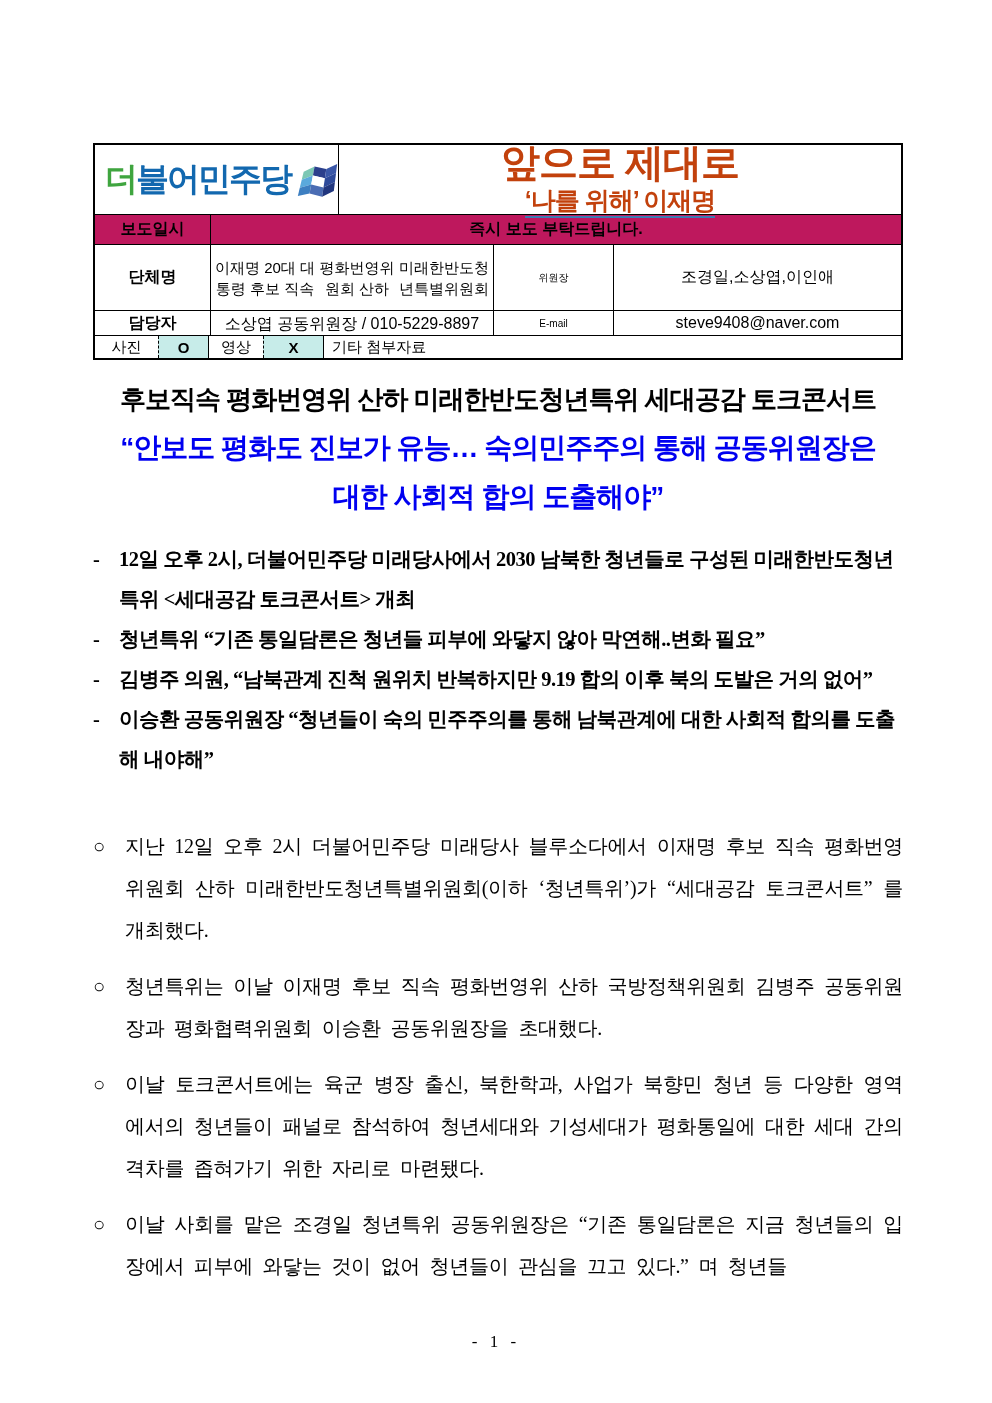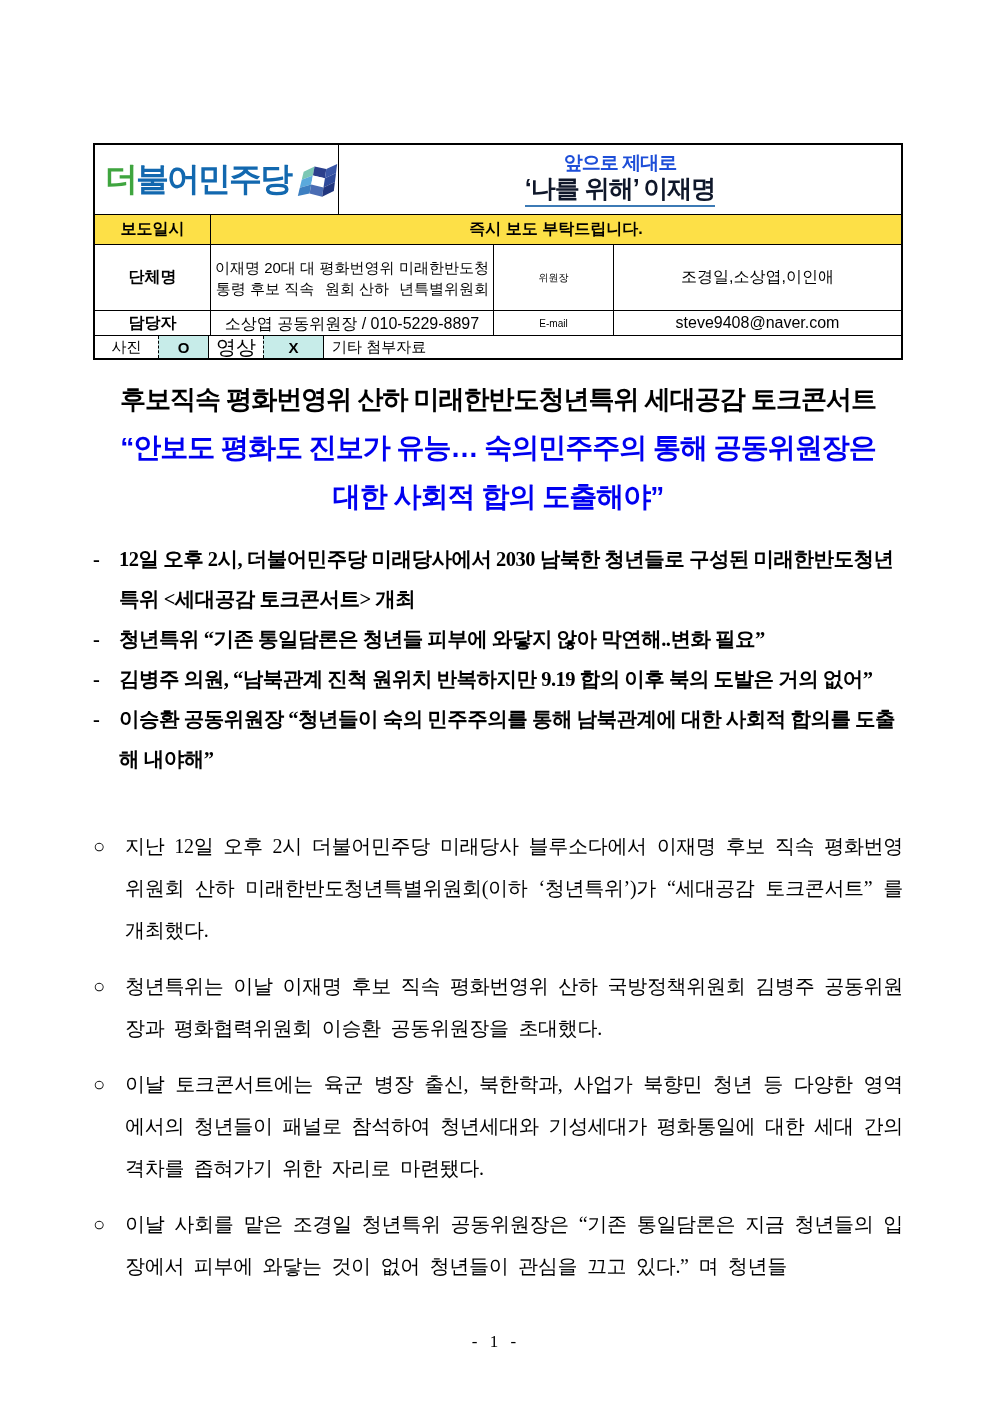--- a/index.html
+++ b/index.html
@@ -18,41 +18,41 @@
   .row-brand { height:69px; }
   .cell-logo { width:243px; justify-content:flex-start; padding-left:10px; gap:4px; }
   .logo-text { font-size:33px; font-weight:bold; letter-spacing:-2px; white-space:nowrap; }
   .logo-green { color:#3fa53f; }
   .logo-blue  { color:#1268af; }
   .flag { width:92px; height:76px; margin-left:2px; }
   .cell-doctype { width:366px; }
   .doctype { font-family:"Liberation Serif", serif; font-size:34px; color:#3a3a3a;
              letter-spacing:14px; padding-left:14px; }
   .cell-slogan { flex:1; flex-direction:column; line-height:1.15; }
-  .slogan1 { font-size:19px; font-weight:bold; color:#1d4ed8; letter-spacing:-1px; }
-  .slogan2 { font-size:25px; font-weight:bold; color:#0f172a; letter-spacing:-1px;
+  .slogan1 { font-size:39px; font-weight:bold; color:#c2410c; letter-spacing:-1px; }
+  .slogan2 { font-size:25px; font-weight:bold; color:#c2410c; letter-spacing:-1px;
              border-bottom:2px solid #3c7ab5; padding-bottom:2px; }
 
-  .row-release { height:30px; background:#fde047; }
+  .row-release { height:30px; background:#be185d; }
   .c-label { width:115px; font-size:16px; font-weight:bold; }
   .row-release .c-value { flex:1; font-size:16px; font-weight:bold; }
 
   .row-org { height:66px; }
   .c-org { width:283px; flex-direction:row; font-size:15px; line-height:21px; }
   .c-sub-label { width:120px; font-size:10px; }
   .c-sub-value { flex:1; font-size:16px; }
 
   .row-contact { height:25px; }
   .row-contact .c-org { font-size:16px; }
 
   .row-media { height:23px; font-size:15px; }
   .c-photo-label { width:63px; font-size:15px; }
   .c-mark { width:50px; background:#c7ece9; font-weight:bold; font-size:15px;
             border-left:1px dashed #000; }
-  .c-video-label { width:55px; font-size:20px; }
+  .c-video-label { width:55px; font-size:15px; }
   .c-mark2 { width:60px; background:#c7ece9; font-weight:bold; font-size:15px;
              border-left:1px dashed #000; }
   .c-etc { flex:1; justify-content:flex-start; padding-left:8px; font-size:15px; }
 
   
   .headline { margin-top:22px; text-align:center; font-family:"Liberation Sans", sans-serif;
               font-weight:bold; font-size:26px; letter-spacing:-1px; line-height:34px; }
   .sub-line { text-align:center; color:#0000f0; font-family:"Liberation Sans", sans-serif;
               font-weight:bold; font-size:28px; letter-spacing:-1px; line-height:36px; }
   .sub-line.first { margin-top:14px; }

